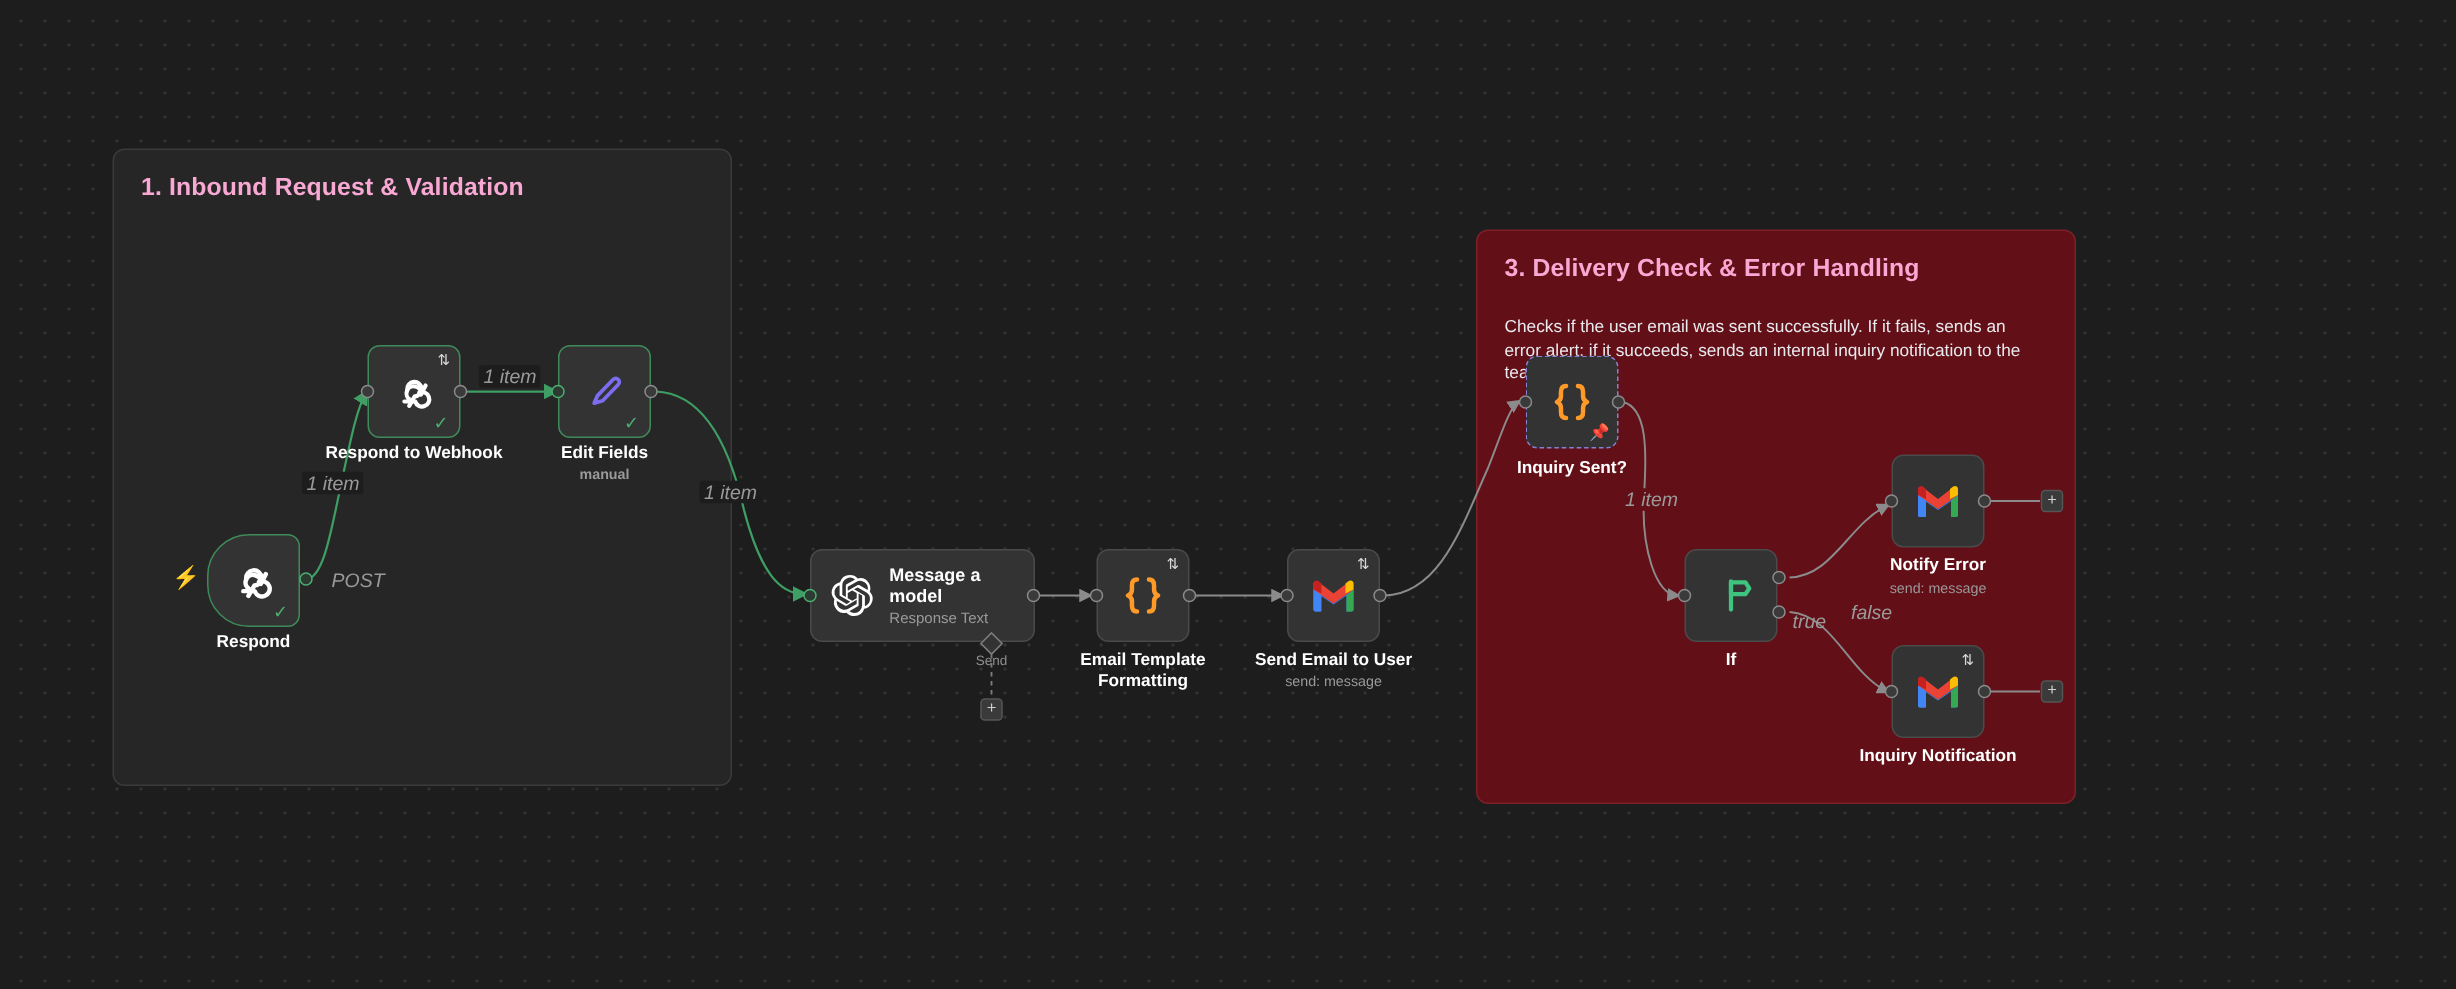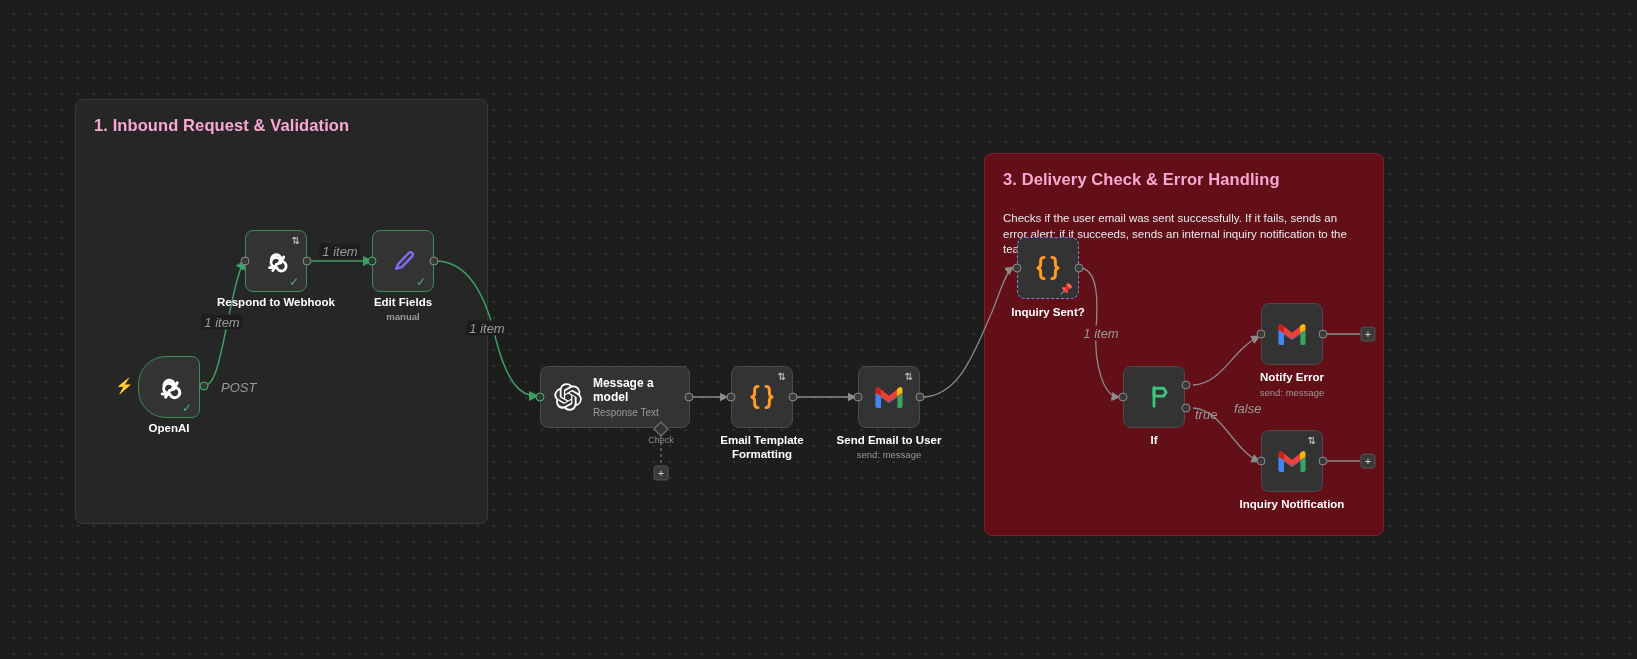--- a/index.html
+++ b/index.html
@@ -249,21 +249,21 @@
       <g fill="none" stroke="#ffffff" stroke-width="2.1" stroke-linecap="round" stroke-linejoin="round">
         <path d="M8.6 11.2 A3.6 3.6 0 1 1 12.4 14.4 L9.6 19.2"></path>
         <path d="M14.6 12.6 A3.6 3.6 0 1 1 12.6 17 L7.2 17"></path>
         <path d="M10.2 16.2 A3.6 3.6 0 1 1 15.4 13.6 L17.8 9"></path>
       </g>
     </svg>
     <span class="check">✓</span>
   </div>
   <div class="port green" style="left:204px; top:386px;"></div>
   <div class="edge-label io" style="left:221px; top:387px; transform:translate(0,-50%);">POST</div>
-  <div class="node-title" style="left:169px; top:422px;">OpenAI</div>
+  <div class="node-title" style="left:169px; top:422px;">Respond</div>
 
   <div class="node ok" style="left:245px; top:230px;">
     <svg class="icon" width="32" height="32" viewBox="0 0 24 24">
       <g fill="none" stroke="#ffffff" stroke-width="2.1" stroke-linecap="round" stroke-linejoin="round">
         <path d="M8.6 11.2 A3.6 3.6 0 1 1 12.4 14.4 L9.6 19.2"></path>
         <path d="M14.6 12.6 A3.6 3.6 0 1 1 12.6 17 L7.2 17"></path>
         <path d="M10.2 16.2 A3.6 3.6 0 1 1 15.4 13.6 L17.8 9"></path>
       </g>
     </svg>
     <span class="badge-refresh">⇅</span>
@@ -289,21 +289,21 @@
       <path d="M21.1 10.2a5 5 0 0 0-.43-4.1 5.07 5.07 0 0 0-5.45-2.43A5.03 5.03 0 0 0 11.4 2a5.06 5.06 0 0 0-4.82 3.5A5 5 0 0 0 3.24 7.9a5.07 5.07 0 0 0 .62 5.93 5 5 0 0 0 .43 4.1 5.07 5.07 0 0 0 5.45 2.43A5.02 5.02 0 0 0 13.56 22a5.06 5.06 0 0 0 4.82-3.5 5 5 0 0 0 3.34-2.42 5.07 5.07 0 0 0-.62-5.88ZM13.56 20.5a3.75 3.75 0 0 1-2.4-.87l.12-.07 4-2.3a.65.65 0 0 0 .33-.57v-5.63l1.69.98a.06.06 0 0 1 .03.05v4.67a3.77 3.77 0 0 1-3.77 3.74ZM5.46 17.05a3.74 3.74 0 0 1-.45-2.5l.12.07 4 2.31a.65.65 0 0 0 .65 0l4.89-2.82v1.95a.06.06 0 0 1-.03.05l-4.05 2.33a3.77 3.77 0 0 1-5.13-1.39ZM4.41 8.63a3.74 3.74 0 0 1 1.96-1.65v4.75a.64.64 0 0 0 .32.56l4.87 2.81-1.7.98a.06.06 0 0 1-.06 0L5.71 13.72a3.77 3.77 0 0 1-1.38-5.14Zm13.9 3.23-4.89-2.84 1.69-.97a.06.06 0 0 1 .06 0l4.09 2.36a3.76 3.76 0 0 1-.58 6.78v-4.75a.64.64 0 0 0-.36-.58Zm1.68-2.53-.12-.07-3.99-2.33a.65.65 0 0 0-.66 0L10.34 9.75V7.8a.06.06 0 0 1 .02-.05l4.09-2.36a3.76 3.76 0 0 1 5.59 3.9ZM9.42 12.79l-1.7-.98a.06.06 0 0 1-.03-.05V7.1a3.76 3.76 0 0 1 6.17-2.89l-.12.07-4 2.3a.65.65 0 0 0-.33.57l.01 5.63Zm.92-1.98 2.18-1.26 2.18 1.26v2.51l-2.18 1.26-2.18-1.26v-2.51Z" fill="#ffffff"></path>
     </svg>
     <div class="ai-text">
       <div class="t1">Message a model</div>
       <div class="t2">Response Text</div>
     </div>
   </div>
   <div class="port green" style="left:540px; top:397px;"></div>
   <div class="port" style="left:689px; top:397px;"></div>
   <div class="tools-diamond" style="left:661px; top:429px;"></div>
-  <div class="tools-label" style="left:661px; top:440px;">Check</div>
+  <div class="tools-label" style="left:661px; top:440px;">Send</div>
   <div class="plusbtn" style="left:661px; top:473px;">+</div>
 
   <div class="node" style="left:731px; top:366px;">
     <svg class="icon" width="34" height="34" viewBox="0 0 24 24">
       <g fill="none" stroke="#ff9a28" stroke-width="2.1" stroke-linecap="round" stroke-linejoin="round">
         <path d="M9.2 4.5c-2 0-2.4 1.2-2.4 2.8v2c0 1.4-.6 2.2-1.9 2.7 1.3.5 1.9 1.3 1.9 2.7v2c0 1.6.4 2.8 2.4 2.8"></path>
         <path d="M14.8 4.5c2 0 2.4 1.2 2.4 2.8v2c0 1.4.6 2.2 1.9 2.7-1.3.5-1.9 1.3-1.9 2.7v2c0 1.6-.4 2.8-2.4 2.8"></path>
       </g>
     </svg>
     <span class="badge-refresh">⇅</span>

